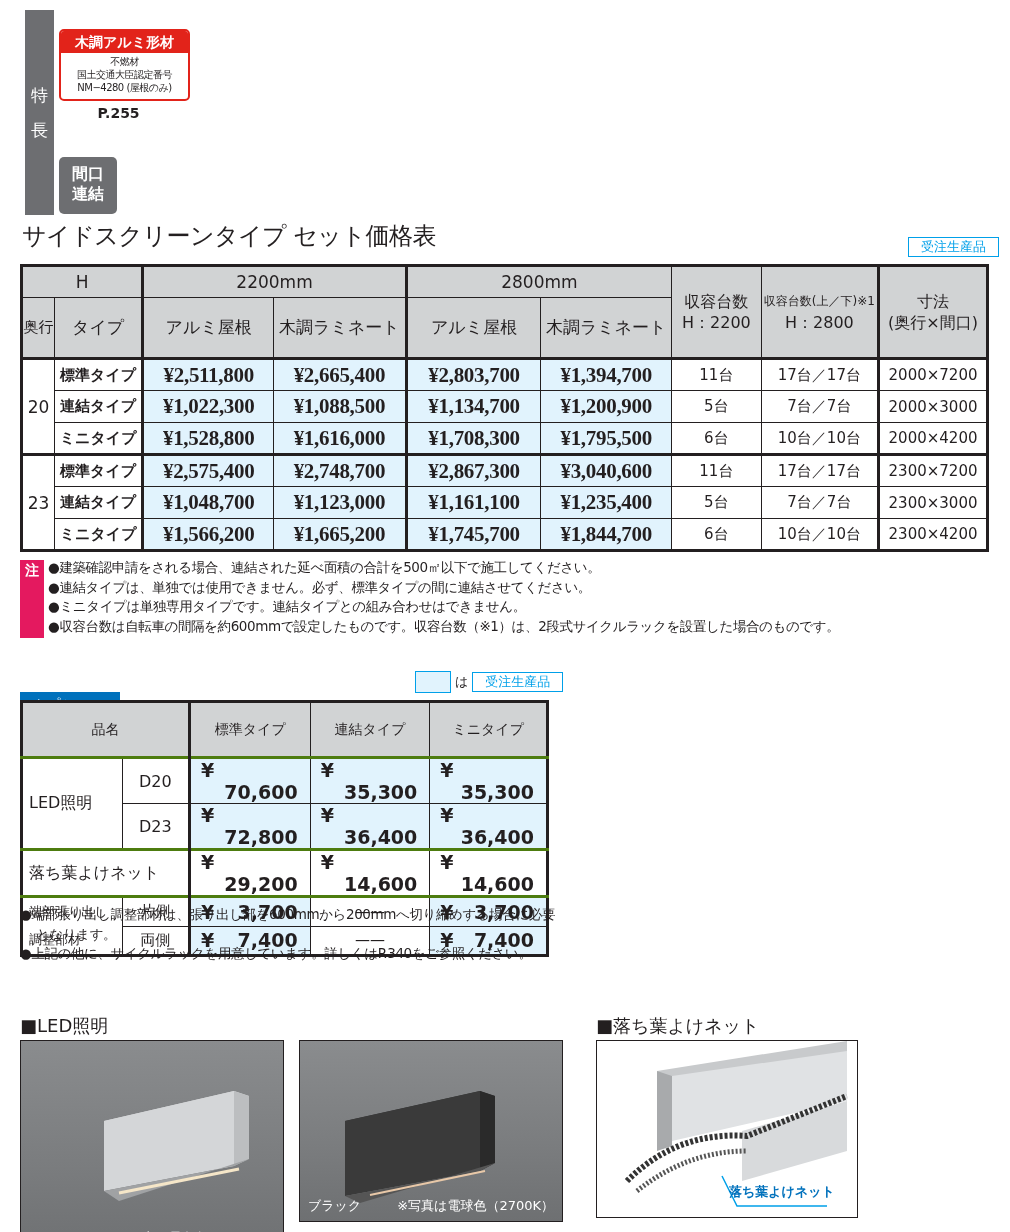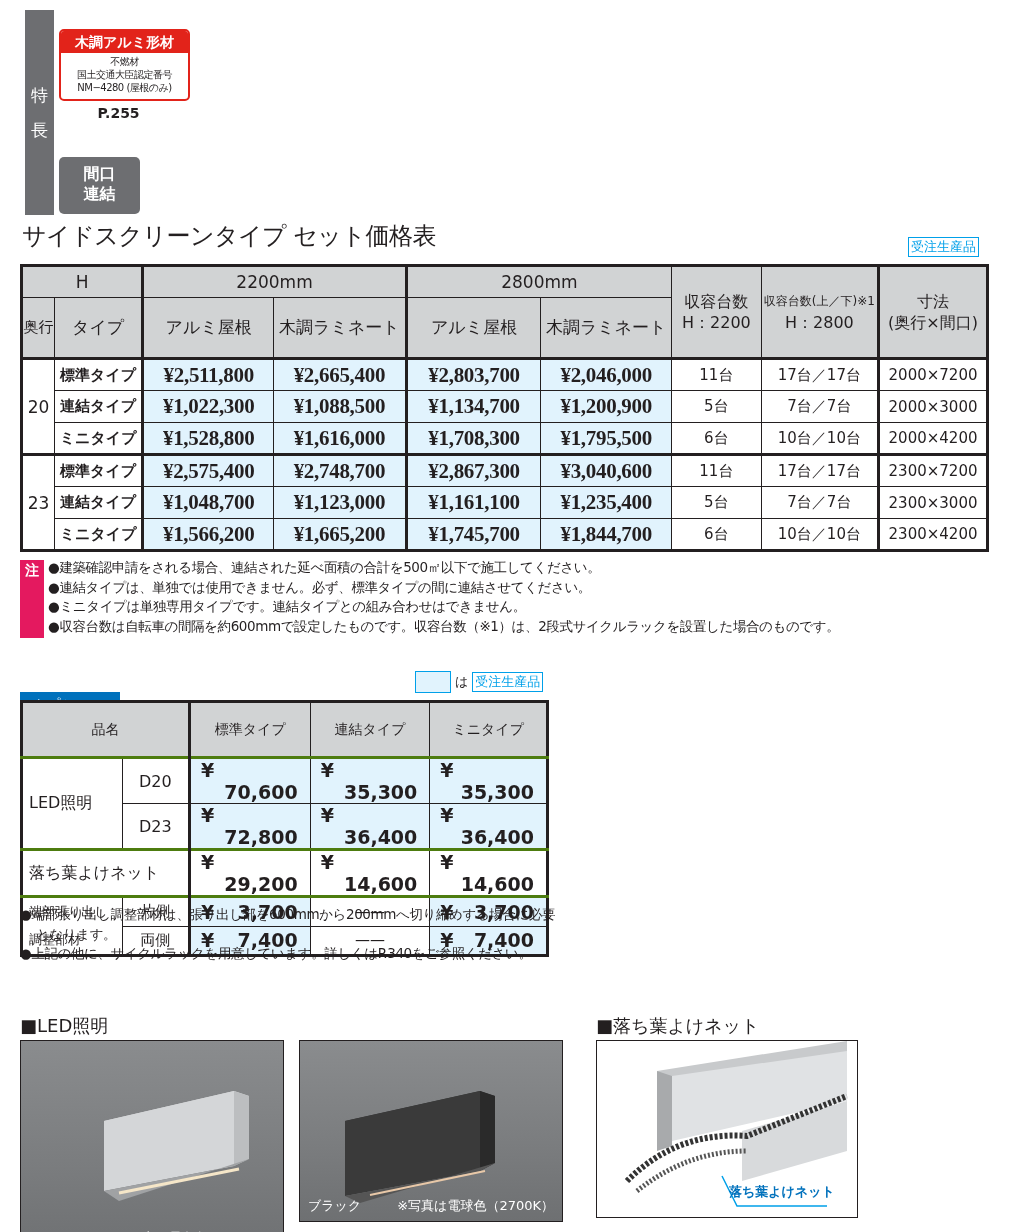--- a/index.html
+++ b/index.html
@@ -5,24 +5,24 @@
   * { box-sizing: border-box; margin: 0; padding: 0; }
   body { width: 1010px; height: 1232px; background: #fff; font-family: "DejaVu Sans", "Liberation Sans", sans-serif; color: #231f20; position: relative; overflow: hidden; }
   .abs { position: absolute; }
 
   
   .feat-bar { left: 25px; top: 10px; width: 29px; height: 205px; background: #6d6e71; color: #fff; font-size: 17px; display: flex; flex-direction: column; align-items: center; justify-content: center; gap: 12px; }
   .badge-red { left: 59px; top: 29px; width: 131px; height: 72px; border: 2px solid #e2231a; border-radius: 5px; background: #fff; overflow: hidden; }
   .badge-red .hd { background: #e2231a; color: #fff; font-weight: bold; font-size: 14px; text-align: center; height: 22px; line-height: 22px; }
   .badge-red .bd { font-size: 10px; line-height: 13px; text-align: center; padding-top: 2px; letter-spacing: -0.5px; }
   .page-ref { left: 59px; top: 105px; width: 119px; text-align: center; font-weight: bold; font-size: 14px; }
-  .badge-gray { left: 59px; top: 157px; width: 81px; height: 57px; background: #6d6e71; border-radius: 5px; color: #fff; font-size: 16px; font-weight: bold; text-align: center; line-height: 20px; padding-top: 7px; }
+  .badge-gray { left: 59px; top: 157px; width: 58px; height: 57px; background: #6d6e71; border-radius: 5px; color: #fff; font-size: 16px; font-weight: bold; text-align: center; line-height: 20px; padding-top: 7px; }
 
   .sec-title { left: 22px; top: 220px; font-size: 24px; letter-spacing: -0.5px; }
-  .made-badge { border: 1px solid #00a0e9; color: #00a0e9; font-size: 13px; padding: 0 2px; height: 20px; line-height: 18px; background: #fff; }
+  .made-badge { border: 1px solid #00a0e9; color: #00a0e9; font-size: 13px; padding: 0 12px; height: 20px; line-height: 18px; background: #fff; }
 
   
   table { border-collapse: collapse; }
   .main-tbl { left: 20px; top: 264px; width: 969px; border: 3px solid #231f20; }
   .main-tbl td { border: 1px solid #231f20; text-align: center; font-size: 17px; height: 32px; }
   .main-tbl .hdr { background: #d1d3d4; }
   .main-tbl .price { background: #e1f3fd; font-weight: bold; font-size: 21px; letter-spacing: -0.3px; font-family: Liberation Serif, serif; }
   .main-tbl .cnt { font-size: 15px; }
   .main-tbl .thick-l { border-left: 3px solid #231f20; }
   .main-tbl .thick-t td, .main-tbl td.thick-t { border-top: 3px solid #231f20; }
@@ -119,21 +119,21 @@
     <td class="hdr thick-l">アルミ屋根</td>
     <td class="hdr">木調ラミネート</td>
   </tr>
 
   <tr class="thick-t">
     <td rowspan="3">20</td>
     <td class="type">標準タイプ</td>
     <td class="price thick-l">¥2,511,800</td>
     <td class="price">¥2,665,400</td>
     <td class="price thick-l">¥2,803,700</td>
-    <td class="price">¥2,046,000</td>
+    <td class="price">¥1,394,700</td>
     <td class="cnt">11台</td>
     <td class="cnt">17台／17台</td>
     <td class="cnt thick-l">2000×7200</td>
   </tr>
   <tr>
     <td class="type">連結タイプ</td>
     <td class="price thick-l">¥1,022,300</td>
     <td class="price">¥1,088,500</td>
     <td class="price thick-l">¥1,134,700</td>
     <td class="price">¥1,200,900</td>

